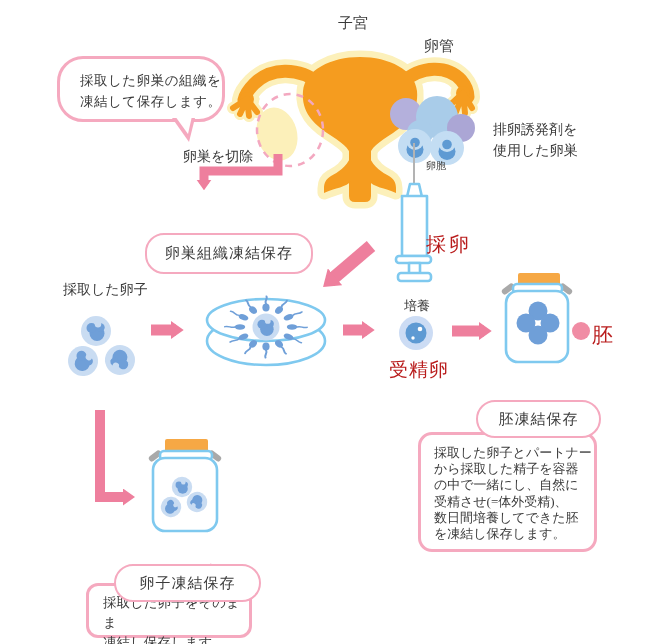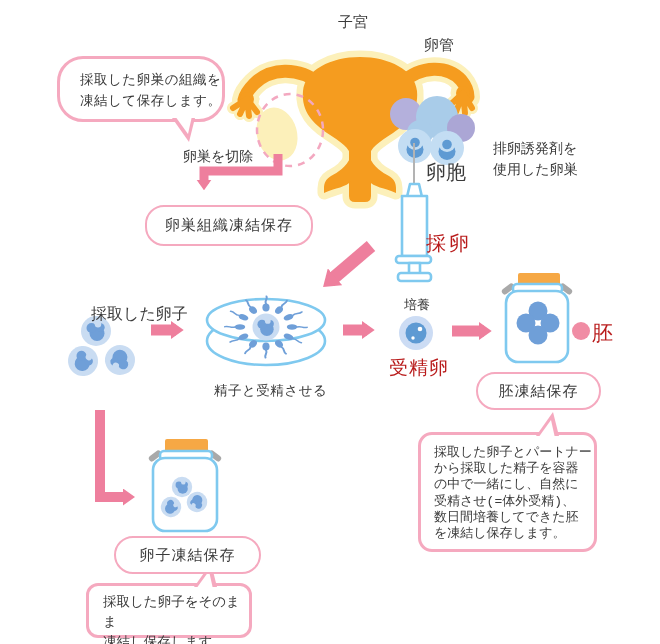--- a/index.html
+++ b/index.html
@@ -1,22 +1,22 @@
 <!DOCTYPE html>
 <html><head>
 <meta charset="utf-8">
 <style>
   html,body{margin:0;padding:0;background:#fff;}
   #stage{position:relative;width:660px;height:644px;background:#fff;overflow:hidden;
-         font-family:Liberation Mono, monospace;color:#3a3a3a;}
+         font-family:Liberation Serif, serif;color:#3a3a3a;}
   #art{position:absolute;left:0;top:0;z-index:1;}
   .txt{position:absolute;z-index:3;white-space:pre-line;line-height:1.45;}
   .blue{color:#b91c1c;}
   .pill{position:absolute;z-index:3;background:#fff;border:2px solid #f5a9bf;border-radius:19px;
-        display:flex;align-items:center;justify-content:center;font-size:15px;letter-spacing:1px;}
+        display:flex;align-items:center;justify-content:center;font-size:15px;letter-spacing:1px;margin-top:28px;}
   .bubble{position:absolute;z-index:2;background:#fff;border:3px solid #f5a9bf;}
   .bubble .btxt{position:absolute;white-space:pre-line;z-index:1;}
   .tail{position:absolute;width:0;height:0;}
   
   .tail-down-o{bottom:-23px;left:112px;border-top:24px solid #f5a9bf;border-left:17px solid transparent;border-right:6px solid transparent;}
   .tail-down-i{bottom:-15px;left:115px;border-top:18px solid #fff;border-left:13px solid transparent;border-right:4px solid transparent;z-index:2;}
   
   .tail-up-o{top:-23px;border-bottom:24px solid #f5a9bf;border-left:17px solid transparent;border-right:6px solid transparent;}
   .tail-up-i{top:-15px;border-bottom:18px solid #fff;border-left:13px solid transparent;border-right:4px solid transparent;z-index:2;}
 </style>
@@ -165,27 +165,26 @@
       <rect x="160" y="451" width="52" height="9" rx="4" fill="#fff" stroke="#7fc9ef" stroke-width="2.6"></rect>
       <rect x="153" y="458" width="64" height="73" rx="12" fill="#fff" stroke="#7fc9ef" stroke-width="2.6"></rect>
       <use href="#eggcell" transform="translate(182,487) scale(0.68)"></use>
       <use href="#eggcell" transform="translate(171,507) scale(0.68) rotate(50)"></use>
       <use href="#eggcell" transform="translate(197,502) scale(0.68) rotate(210)"></use>
     </g>
   </svg>
 
   <div class="txt" style="left:338px;top:13px;font-size:15px;">子宮</div>
   <div class="txt" style="left:424px;top:36px;font-size:15px;">卵管</div>
-  <div class="txt" style="left:493px;top:119px;font-size:14px;line-height:21px;margin-top:20px;">排卵誘発剤を
+  <div class="txt" style="left:493px;top:119px;font-size:14px;line-height:21px;">排卵誘発剤を
 使用した卵巣</div>
-  <div class="txt" style="left:426px;top:159px;font-size:20px;">卵胞</div>
+  <div class="txt" style="left:426px;top:159px;font-size:10px;">卵胞</div>
   <div class="txt" style="left:183px;top:147px;font-size:14px;">卵巣を切除</div>
   <div class="txt blue" style="left:426px;top:230px;font-size:20px;letter-spacing:3px;">採卵</div>
-  <div class="txt" style="left:63px;top:304px;font-size:16px;margin-left:28px;">採取した卵子</div>
-  <div class="txt" style="left:214px;top:382px;font-size:13.5px;letter-spacing:0.5px;">精子と受精させる</div>
+  <div class="txt" style="left:63px;top:280px;font-size:14px;">採取した卵子</div>
   <div class="txt" style="left:404px;top:297px;font-size:13px;">培養</div>
   <div class="txt blue" style="left:389px;top:356px;font-size:19px;letter-spacing:1px;">受精卵</div>
   <div class="txt blue" style="left:592px;top:320px;font-size:21px;">胚</div>
 
   <div class="pill" style="left:145px;top:205px;width:164px;height:37px;">卵巣組織凍結保存</div>
   <div class="pill" style="left:114px;top:536px;width:143px;height:34px;">卵子凍結保存</div>
   <div class="pill" style="left:476px;top:372px;width:121px;height:34px;">胚凍結保存</div>
 
   <div class="bubble" style="left:57px;top:36px;width:162px;height:60px;border-radius:26px;margin-top:20px;">
     <div class="btxt" style="left:20px;top:11px;font-size:13.5px;line-height:21px;letter-spacing:0.5px;">採取した卵巣の組織を

